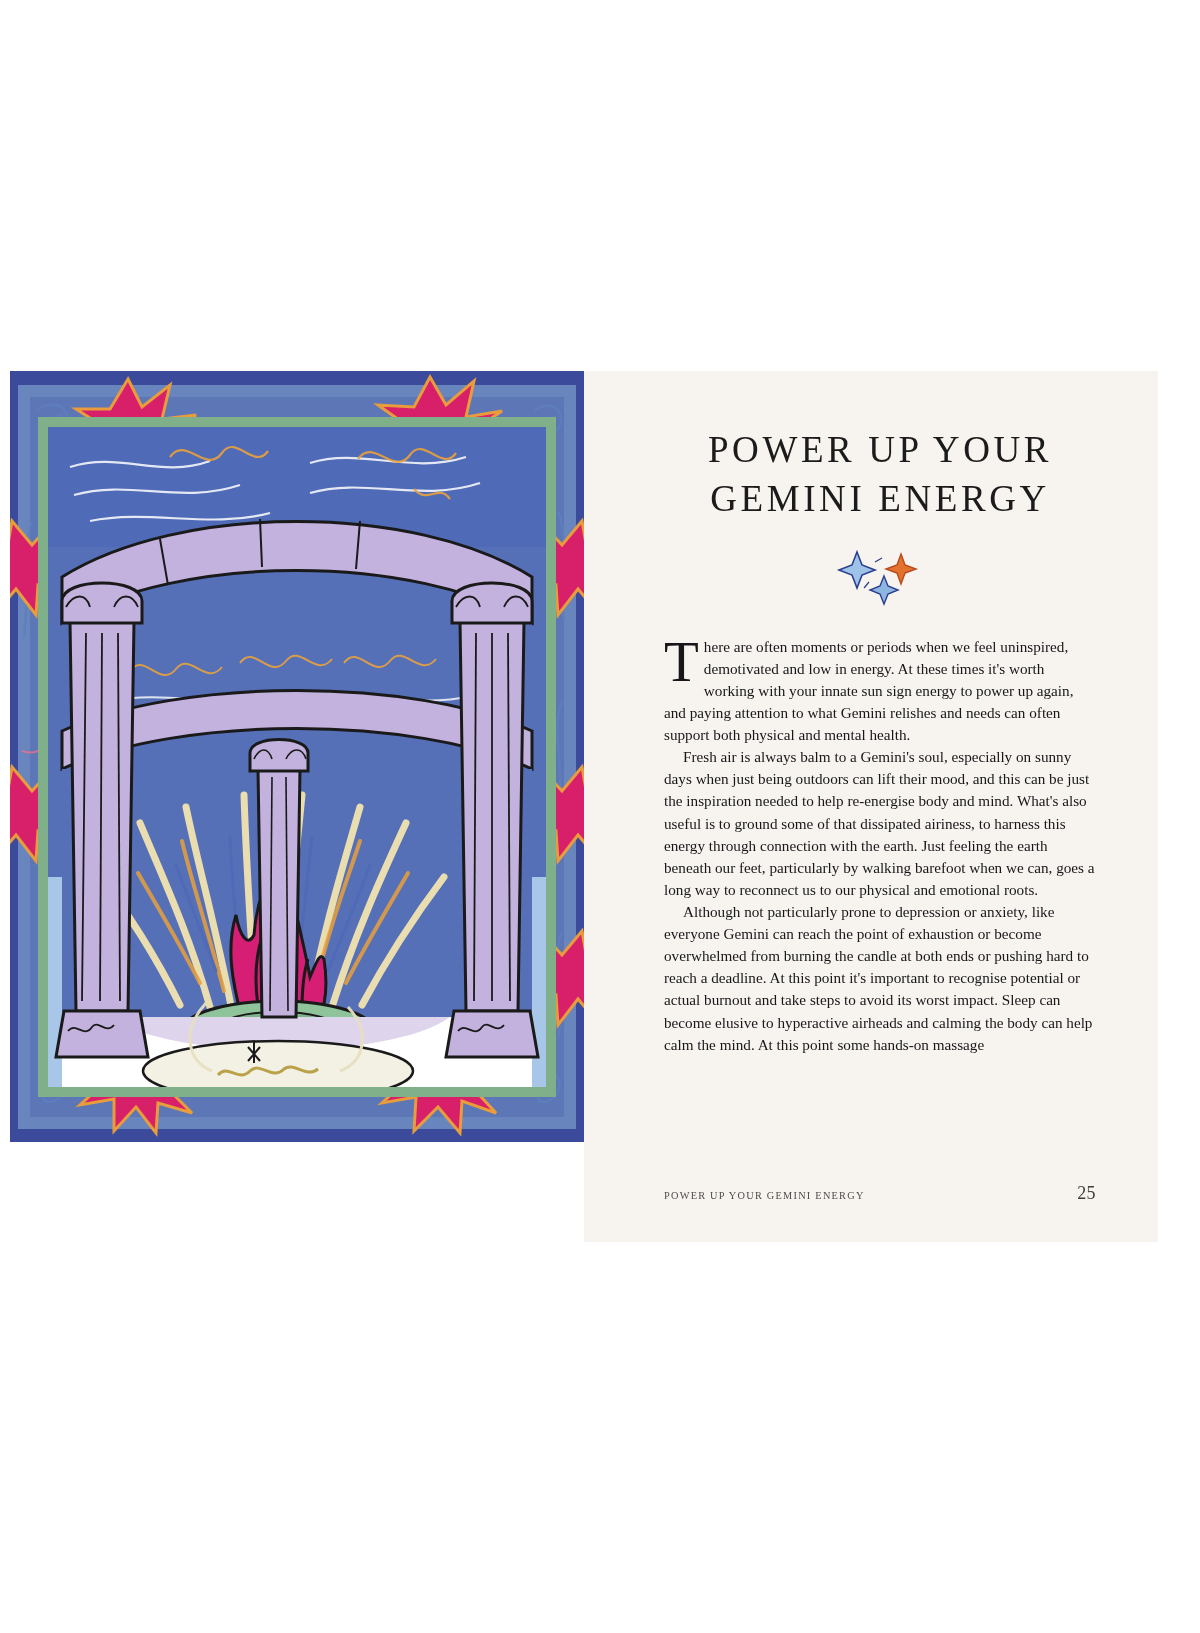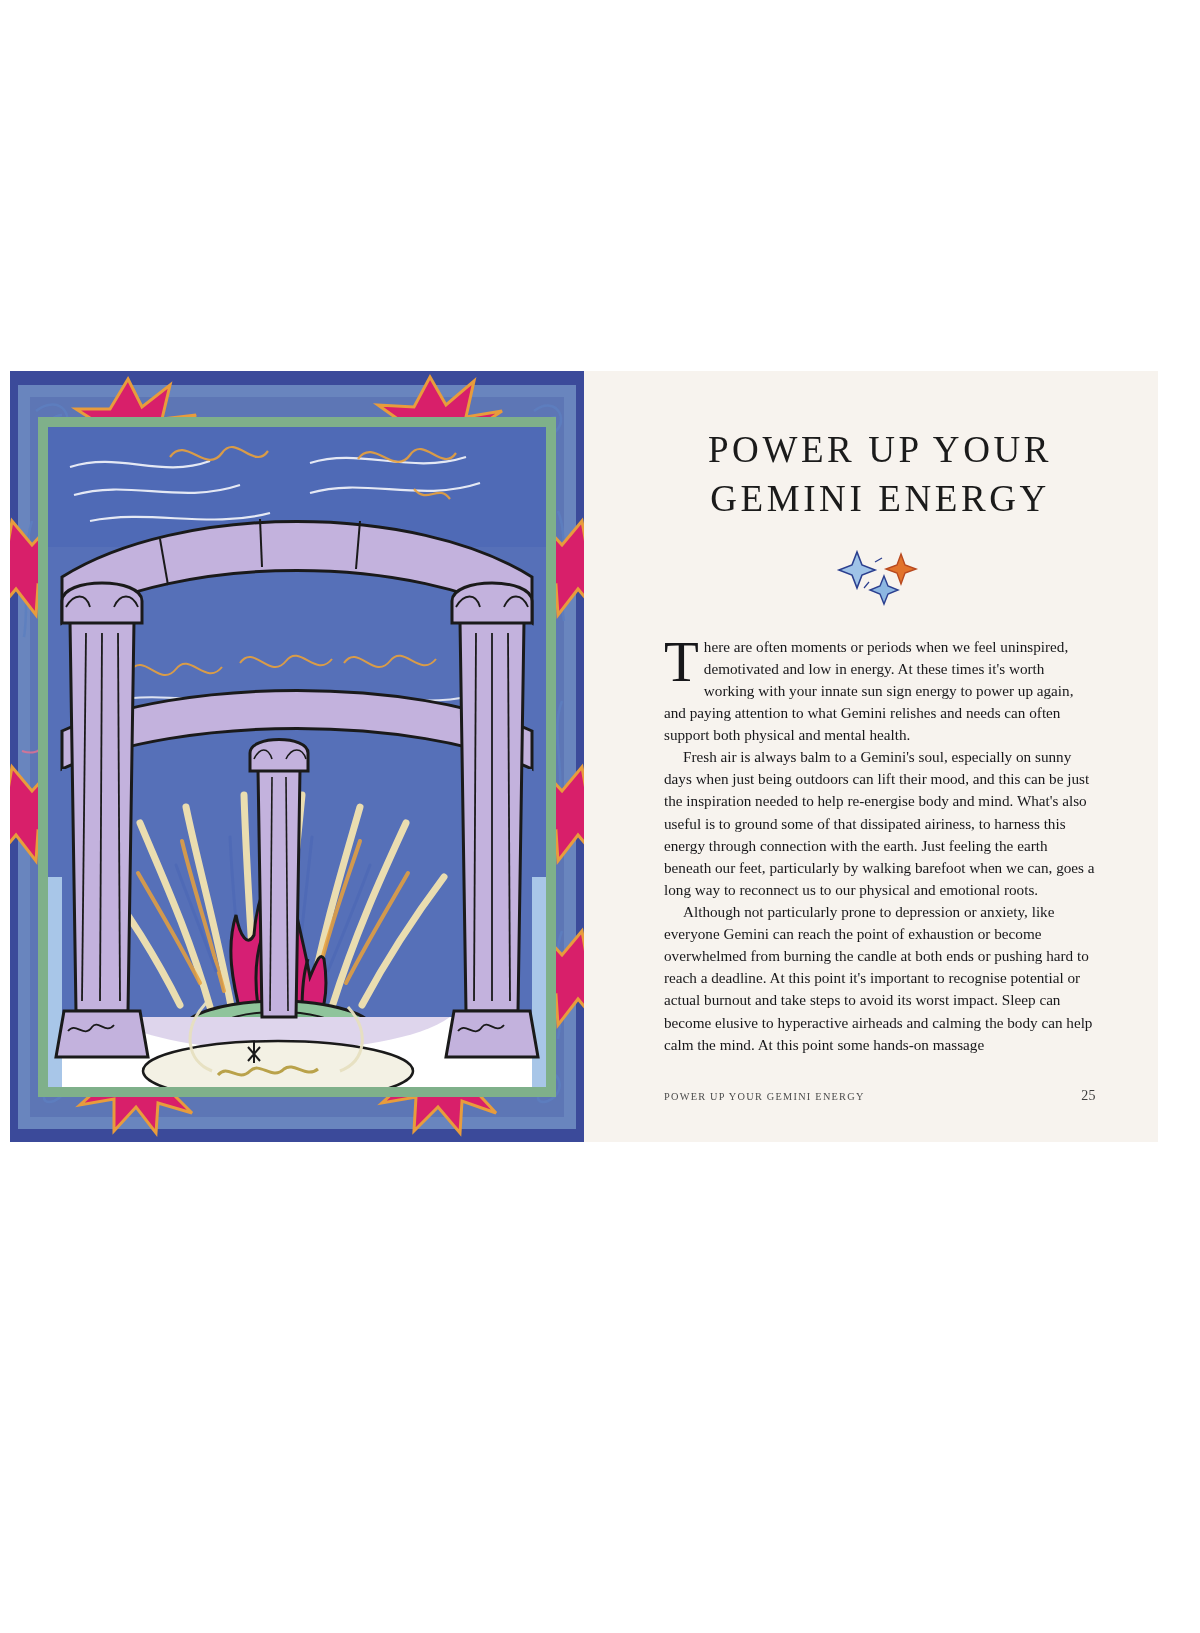--- a/index.html
+++ b/index.html
@@ -37,21 +37,21 @@
   .illustration {
     position: absolute;
     inset: 0;
   }
   .illustration svg { display: block; width: 100%; height: 100%; }
 
   
   .page-right {
     position: relative;
     width: 574px;
-    height: 771px;
+    height: 871px;
     background: #f7f3ee;
     box-sizing: border-box;
     padding: 55px 62px 0 80px;
   }
 
   .chapter-title {
     text-align: center;
     font-family: "Liberation Serif", serif;
     font-weight: 400;
     font-size: 37px;
@@ -105,21 +105,21 @@
     justify-content: space-between;
   }
   .running-head {
     font-size: 10.3px;
     letter-spacing: 1.25px;
     color: #4c4c4c;
     text-transform: uppercase;
     font-family: "Liberation Serif", serif;
   }
   .page-number {
-    font-size: 14px;
+    font-size: 18px;
     color: #3d3d3d;
     letter-spacing: 0.4px;
   }
 </style>
 </head>
 <body>
 
 <div class="spread">
 
   <div class="page-left">

